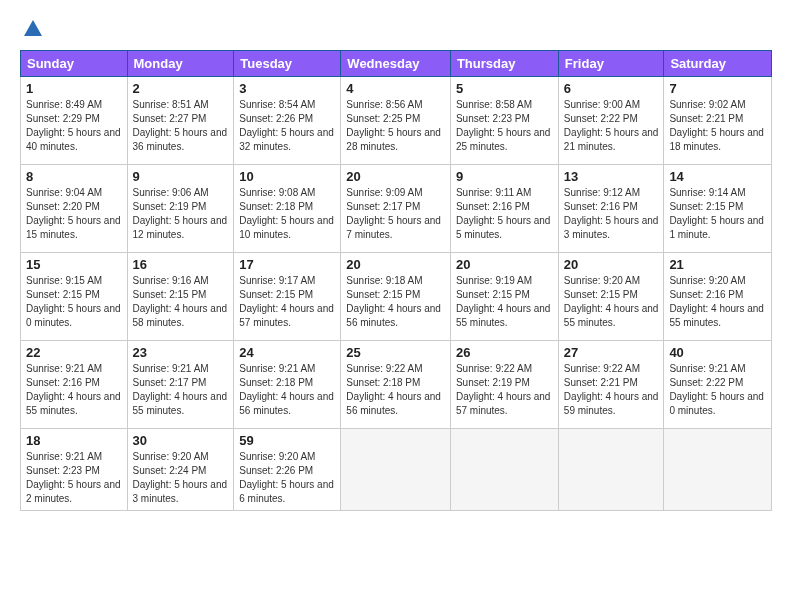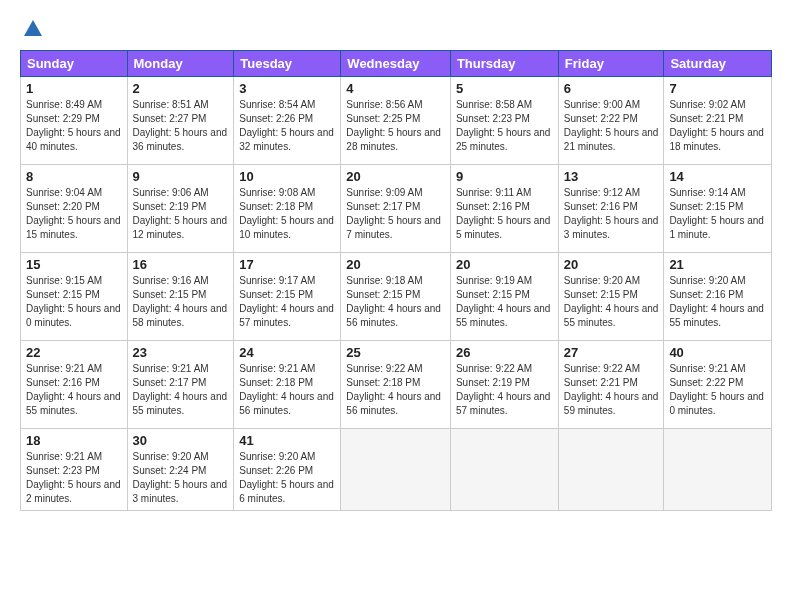--- a/index.html
+++ b/index.html
@@ -253,21 +253,21 @@
         <tr>
           <td>
             <span class="day-number">18</span>
             <div class="day-detail">Sunrise: 9:21 AM<br>Sunset: 2:23 PM<br>Daylight: 5 hours and 2 minutes.</div>
           </td>
           <td>
             <span class="day-number">30</span>
             <div class="day-detail">Sunrise: 9:20 AM<br>Sunset: 2:24 PM<br>Daylight: 5 hours and 3 minutes.</div>
           </td>
           <td>
-            <span class="day-number">41</span>
+            <span class="day-number">59</span>
             <div class="day-detail">Sunrise: 9:20 AM<br>Sunset: 2:26 PM<br>Daylight: 5 hours and 6 minutes.</div>
           </td>
           <td class="empty-cell"></td>
           <td class="empty-cell"></td>
           <td class="empty-cell"></td>
           <td class="empty-cell"></td>
         </tr>
       </tbody>
   </table>
 </div>

